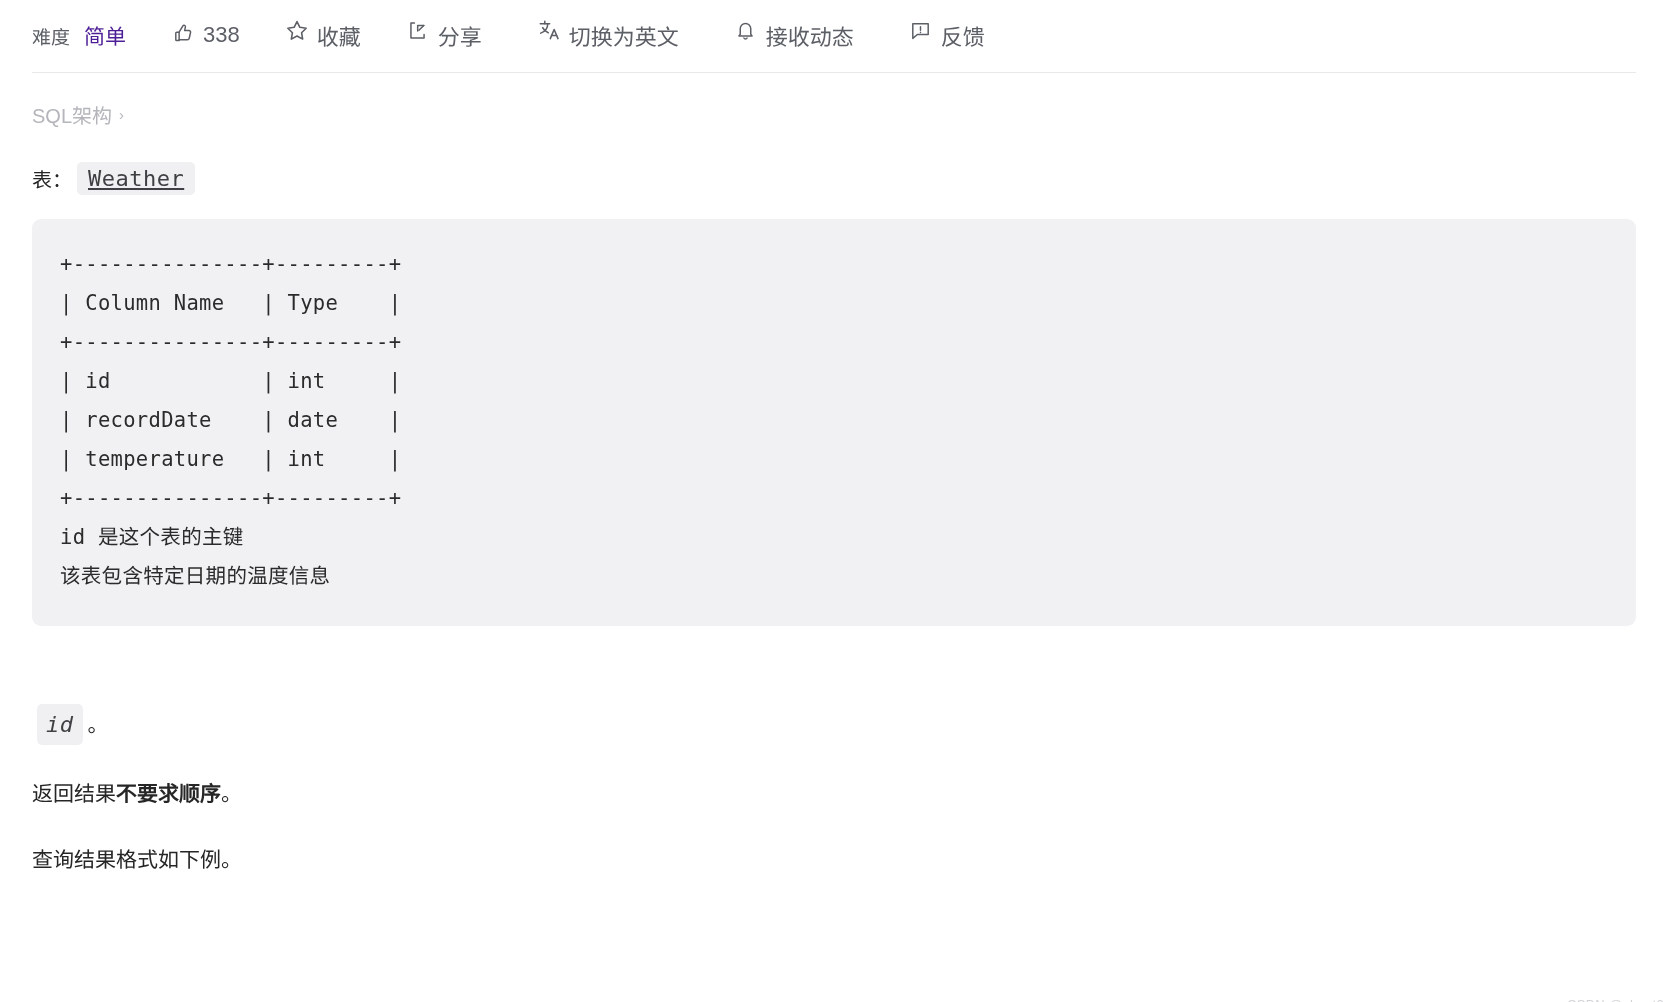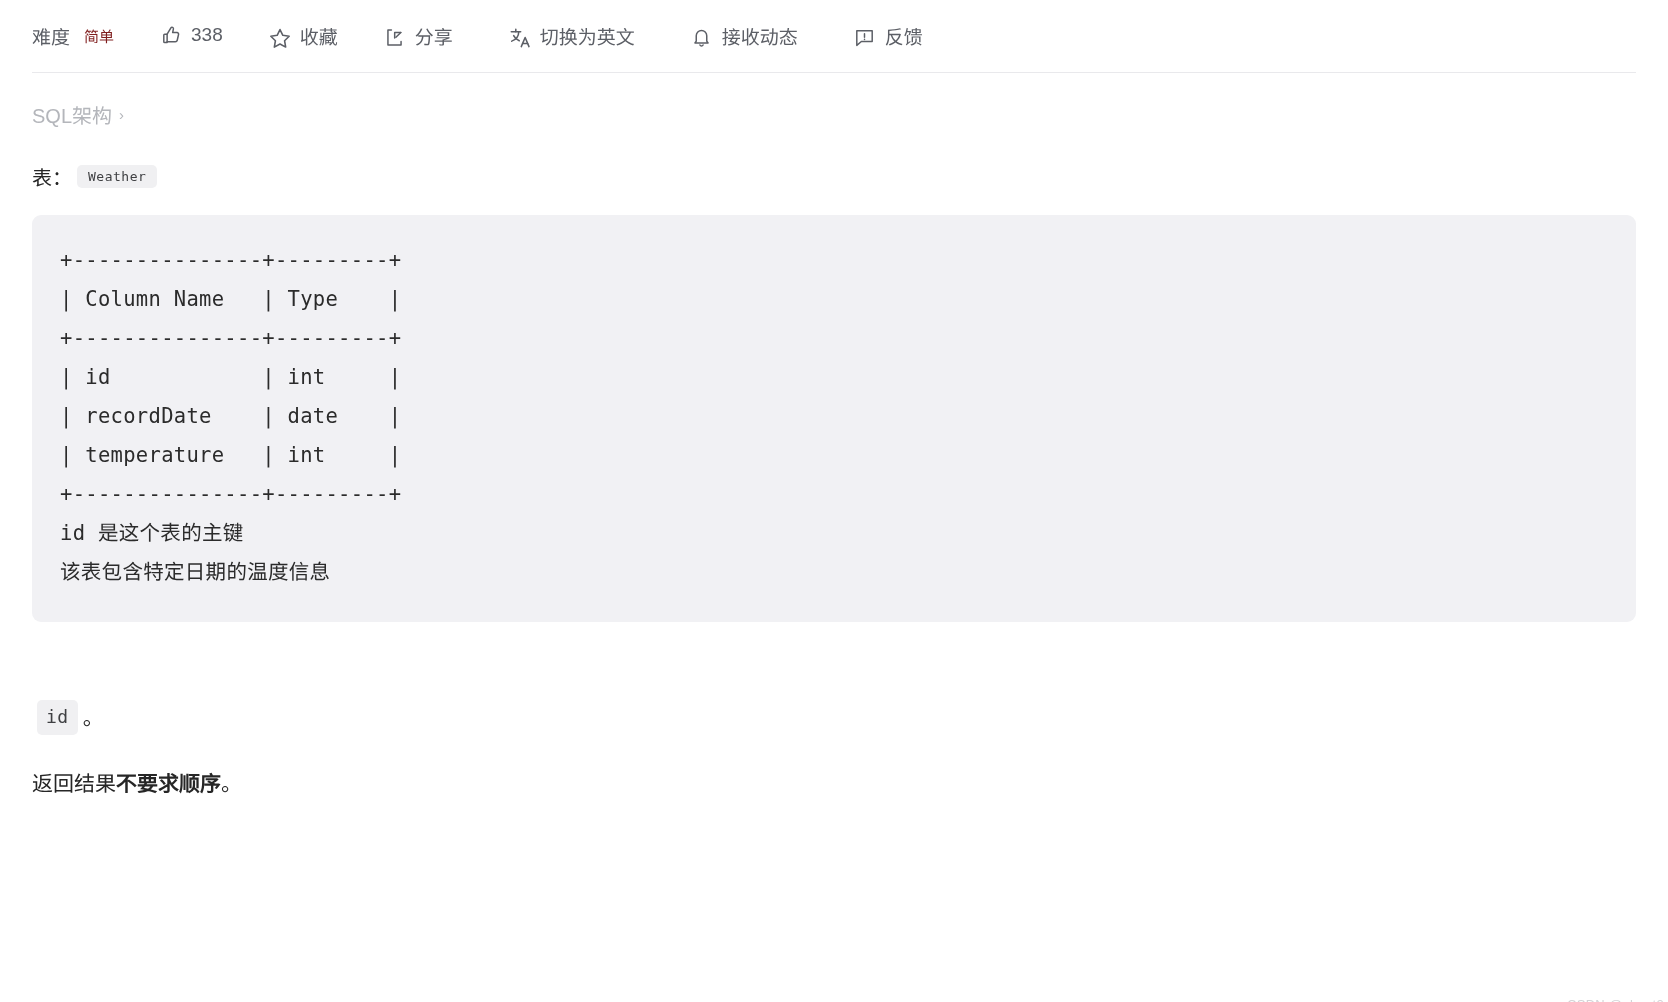--- a/index.html
+++ b/index.html
@@ -46,28 +46,28 @@
   }
   .tb-group {
     display: flex;
     align-items: center;
     color: #5c5f66;
     font-size: 19px;
     white-space: nowrap;
   }
   .tb-label-dim { color: #5c5f66; }
   .difficulty-wrap { display: flex; align-items: center; gap: 14px; }
-  .difficulty-value { color: #7f1d1d; font-size: 15px; }
+  .difficulty-value { color: #4c1d95; font-size: 21px; }
 
   .tb-item {
     display: flex;
-    align-items: flex-end;
+    align-items: flex-start;
     gap: 9px;
     color: #5c5f66;
-    font-size: 19px;
+    font-size: 22px;
     cursor: pointer;
     white-space: nowrap;
   }
   .tb-sep { width: 46px; flex: none; }
   .tb-sep-wide { width: 56px; flex: none; }
 
   .icon {
     display: inline-flex;
     align-items: center;
     justify-content: center;
@@ -105,23 +105,24 @@
     margin-top: 33px;
     font-size: 20px;
     color: #262626;
   }
   .code-chip {
     font-family: "DejaVu Sans Mono", "Liberation Mono", monospace;
     background: #f0f0f2;
     color: #3f4043;
     border-radius: 5px;
     padding: 4px 11px;
-    font-size: 13px;
+    font-size: 22px;
     margin-left: 5px;
     letter-spacing: 0.5px;
+    text-decoration: underline;
   }
 
   
   .code-block {
     margin-top: 24px;
     background: #f1f1f4;
     border-radius: 9px;
     padding: 26px 28px 30px 28px;
     width: 1604px;
   }
@@ -146,23 +147,24 @@
     align-items: center;
     flex-wrap: wrap;
   }
   .para.plain { display: block; }
   .inline-code {
     font-family: "DejaVu Sans Mono", "Liberation Mono", monospace;
     background: #f0f0f2;
     color: #3f4043;
     border-radius: 5px;
     padding: 3px 9px;
-    font-size: 18px;
+    font-size: 22px;
     margin: 0 5px;
     letter-spacing: 0.5px;
+    font-style: italic;
   }
   .strong { font-weight: 700; color: #262626; }
 
   
   .watermark {
     position: absolute;
     right: 4px;
     bottom: 10px;
     font-size: 13px;
     color: #d3d3d6;
@@ -292,18 +294,19 @@
       <span class="inline-code">id</span>
       <span>。</span>
     </p>
 
     <p class="para">
       <span>返回结果 </span>
       <span class="strong">不要求顺序</span>
       <span> 。</span>
     </p>
 
+    <p class="para plain">查询结果格式如下例。</p>
 
   </div>
 
   <div class="watermark">CSDN @abant2</div>
 
 </div>
 
 </body></html>

